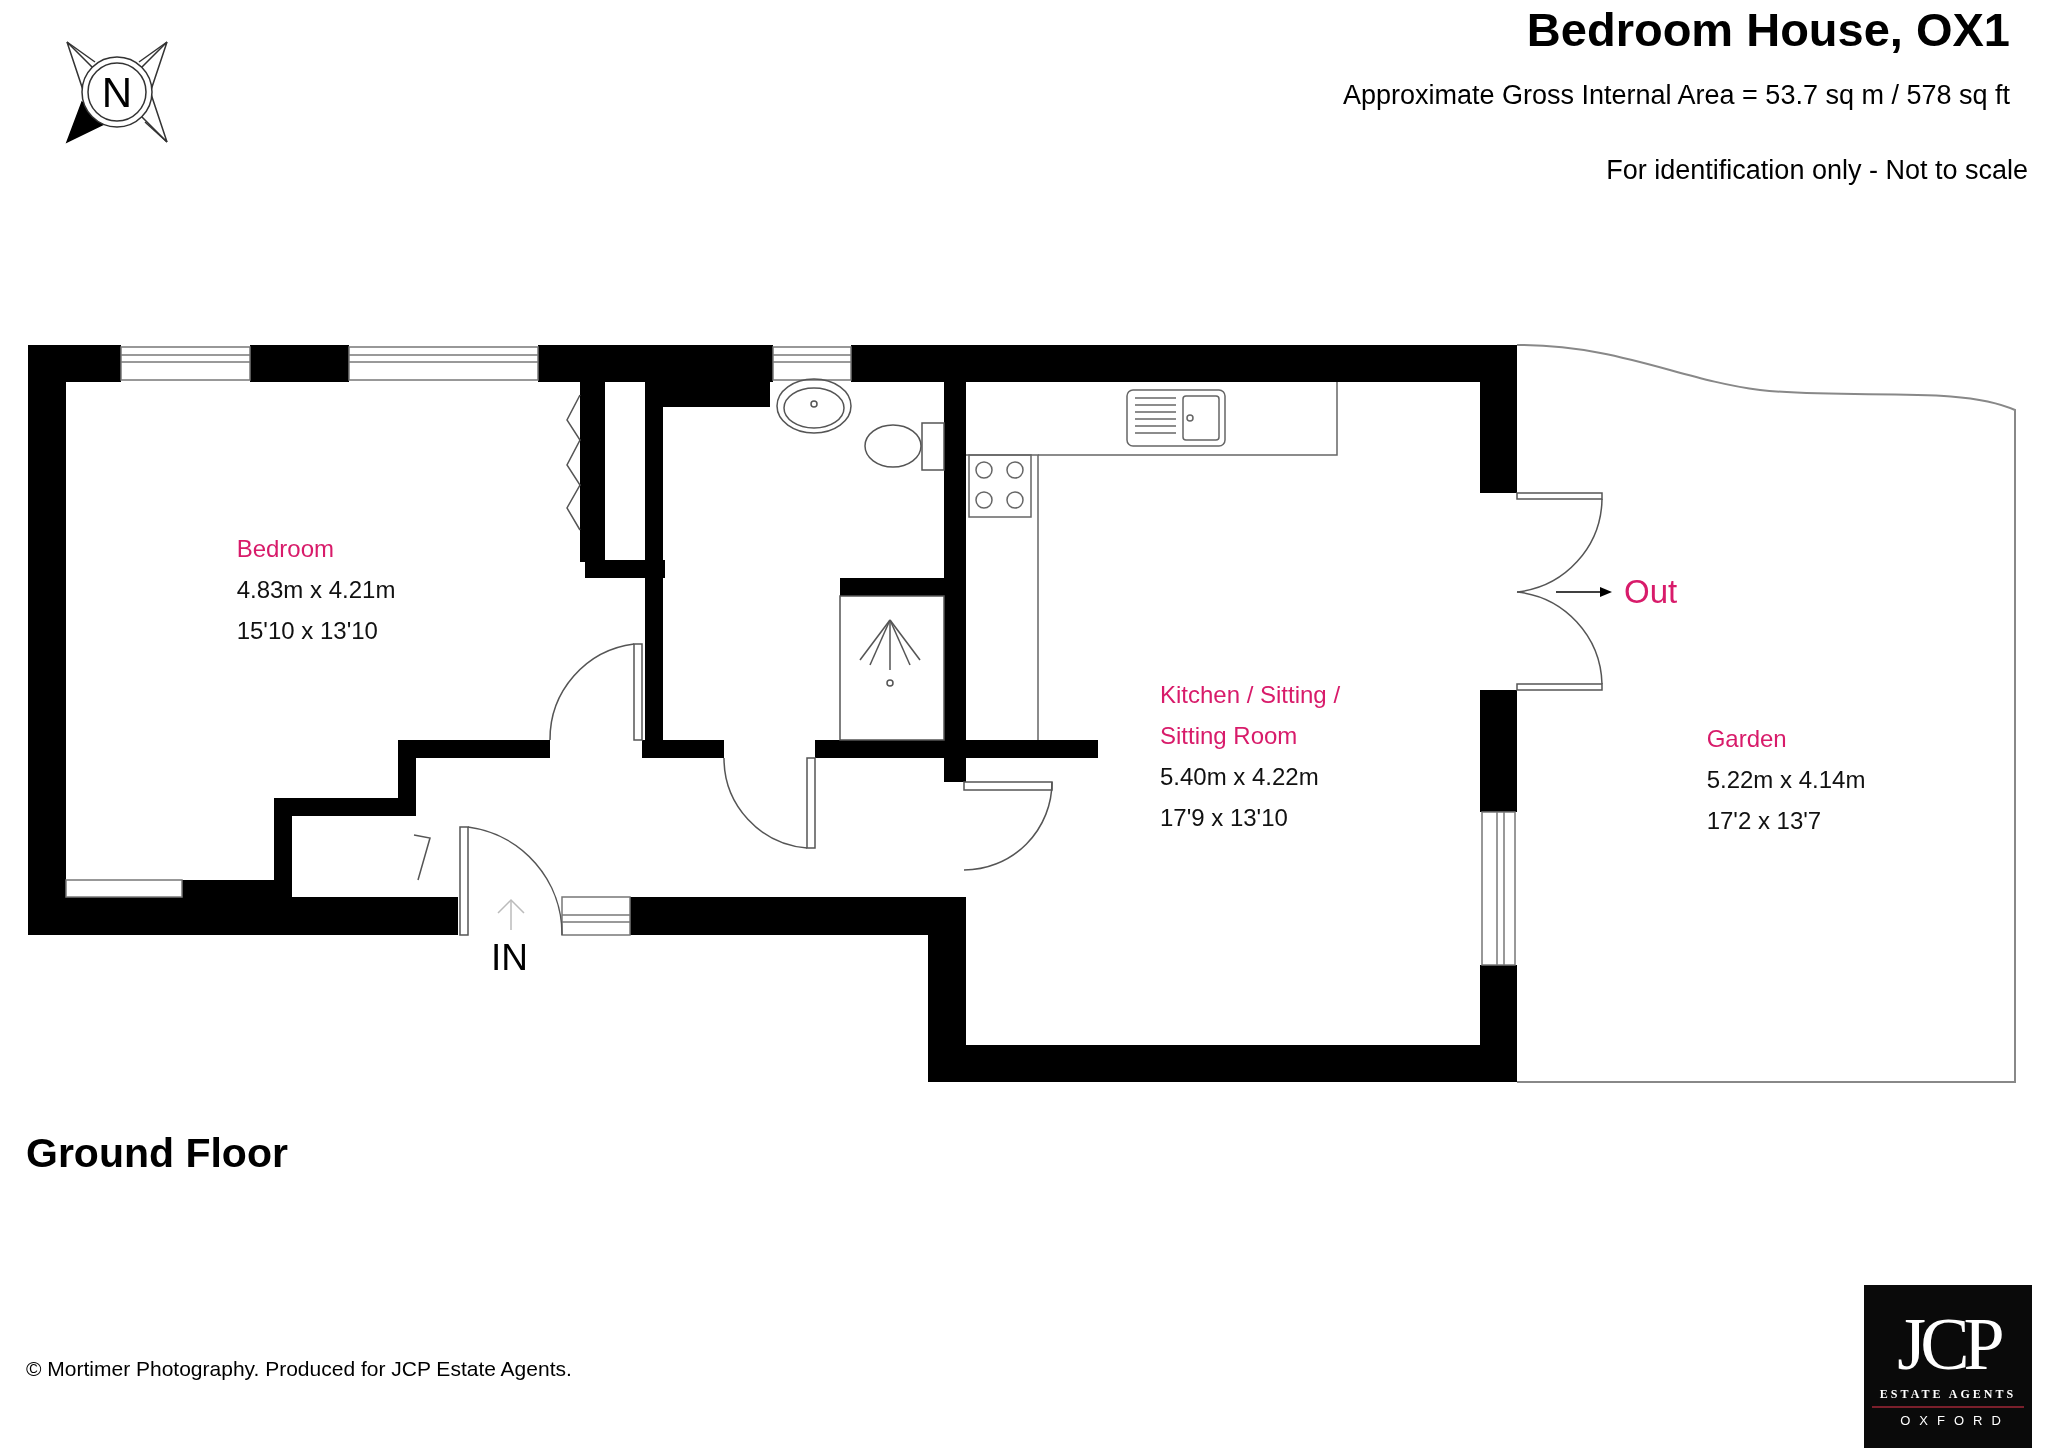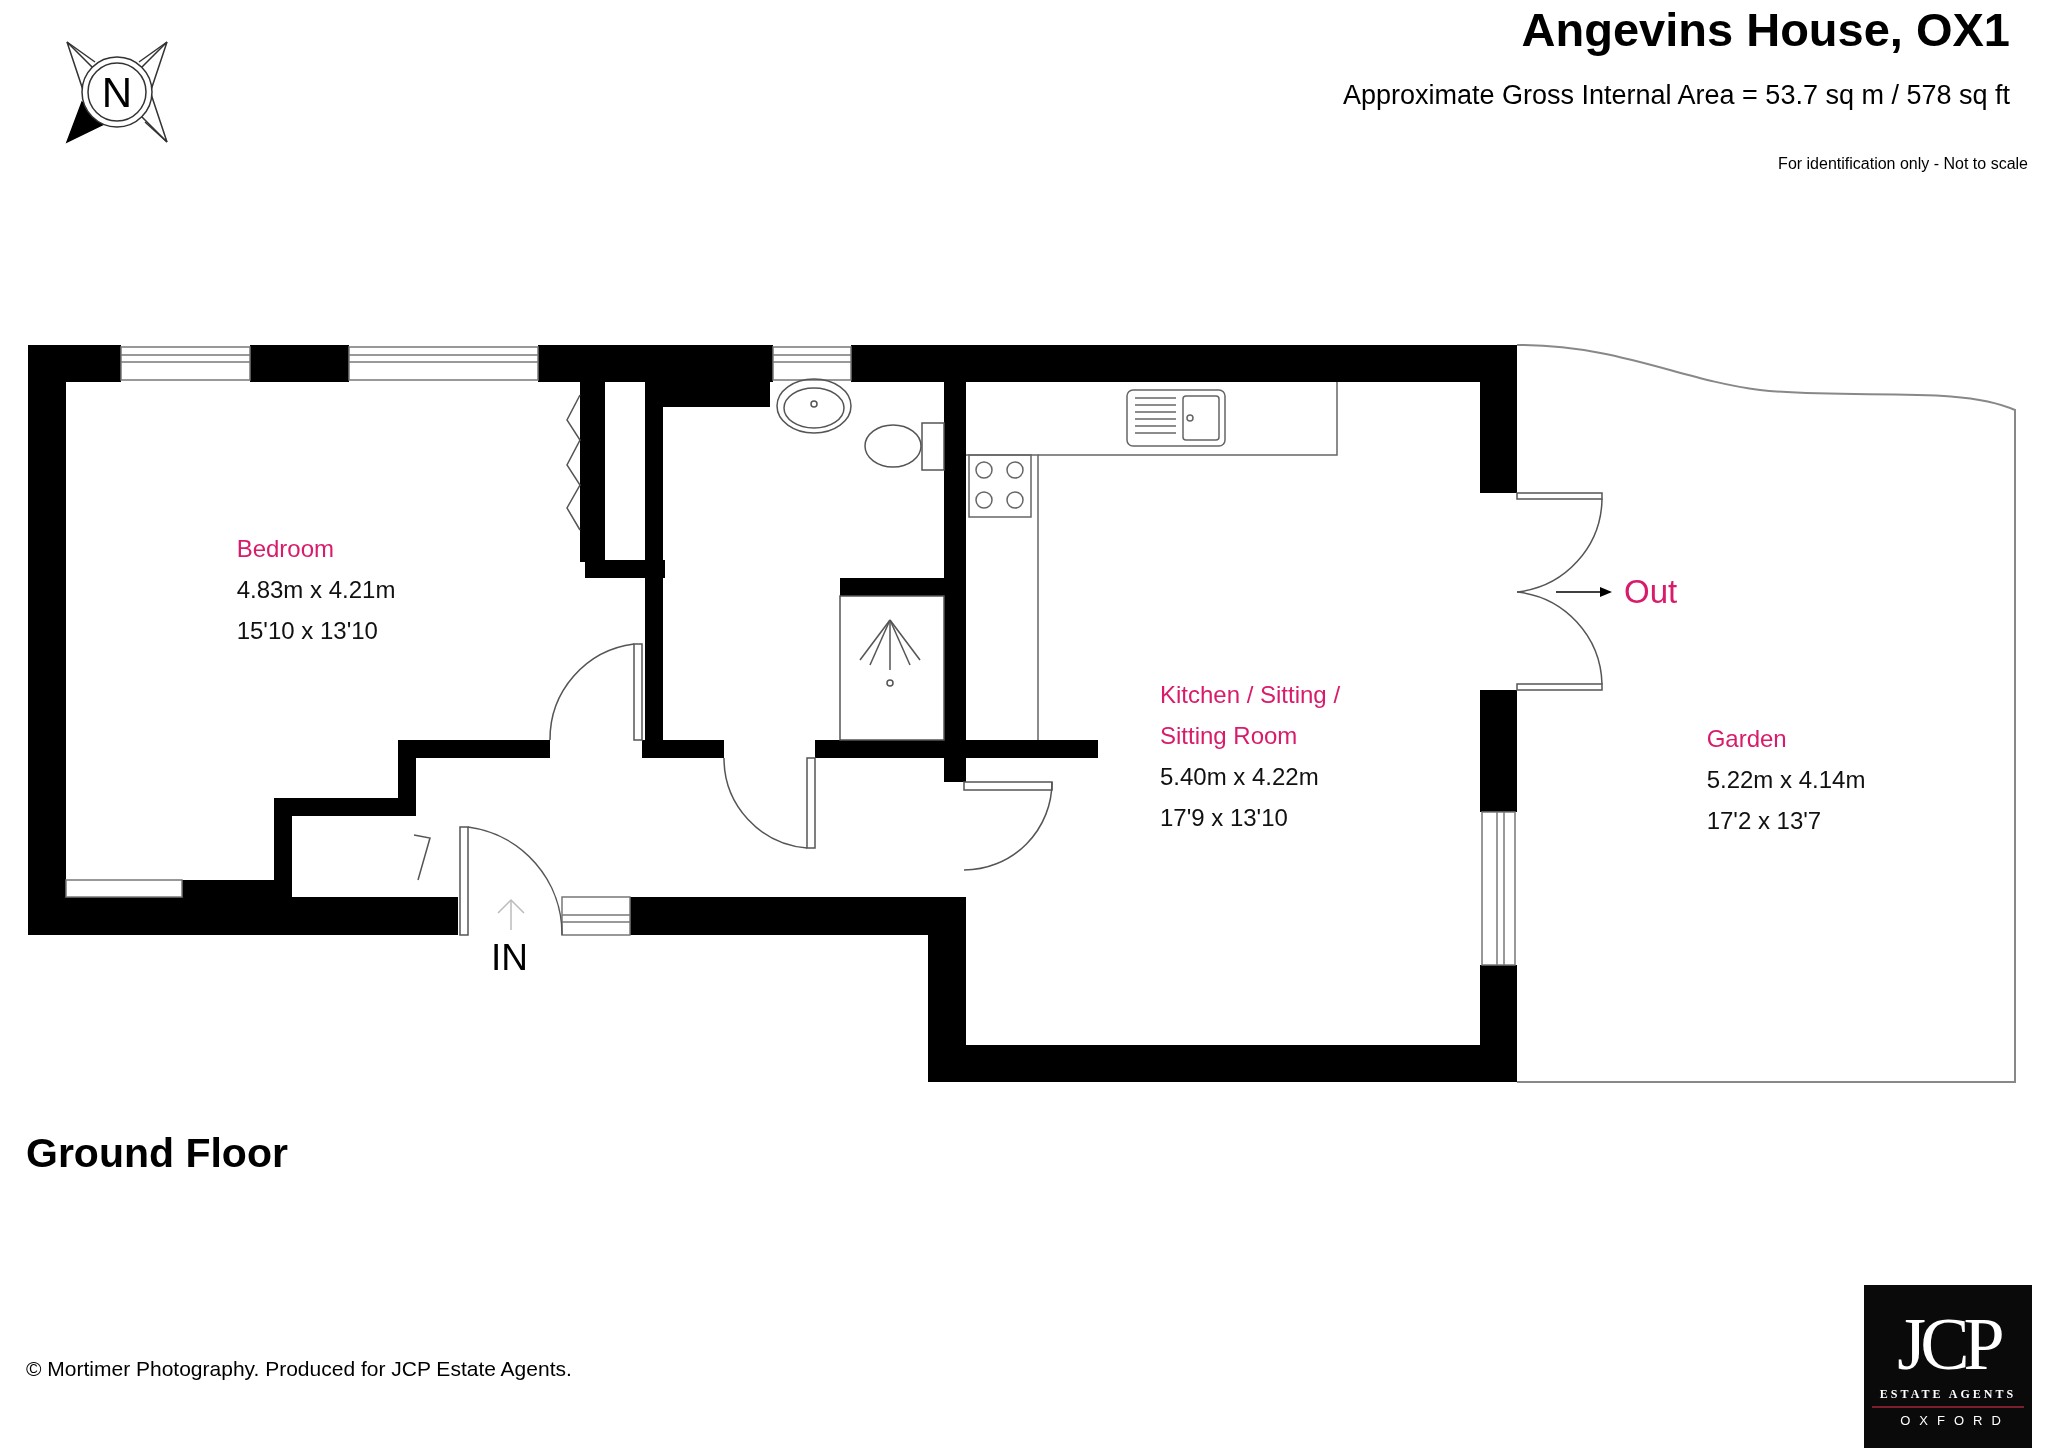--- a/index.html
+++ b/index.html
@@ -1,39 +1,39 @@
 <!DOCTYPE html>
 <html><head>
 <meta charset="utf-8">
 <style>
   html, body { margin: 0; padding: 0; background: #ffffff; }
   body { width: 2048px; height: 1448px; position: relative; overflow: hidden; font-family: "Liberation Sans", sans-serif; color: #000; }
   .abs { position: absolute; }
   .title { right: 38px; top: 2px; font-size: 47px; font-weight: bold; white-space: nowrap; }
   .area { right: 38px; top: 80px; font-size: 27px; white-space: nowrap; }
-  .ident { right: 20px; top: 155px; font-size: 16px; white-space: nowrap; }
+  .ident { right: 20px; top: 155px; font-size: 27px; white-space: nowrap; }
   .floor-label { left: 26px; top: 1130px; font-size: 41px; font-weight: bold; white-space: nowrap; }
   .footer { left: 26px; top: 1354px; font-size: 21px; line-height: 29px; white-space: nowrap; }
   .footer div { display: block; }
   .room-label { position: absolute; text-align: left; white-space: nowrap; font-size: 24px; line-height: 41px; transform: translateX(-50%); }
   .room-name { color: #d81b6a; }
   .room-dim { color: #111; }
   .in-label { position: absolute; font-size: 37px; white-space: nowrap; }
   .out-label { position: absolute; font-size: 33px; color: #d81b6a; white-space: nowrap; }
   svg.plan { position: absolute; left: 0; top: 0; }
   .logo { position: absolute; left: 1864px; top: 1285px; width: 168px; height: 168px; background: #0a0a0a; color: #fff; text-align: center; }
   .logo-mark { font-family: "Liberation Serif", serif; font-size: 74px; line-height: 74px; margin-top: 22px; letter-spacing: -6px; }
   .logo-sub { font-family: "Liberation Serif", serif; font-size: 12px; letter-spacing: 3px; margin-top: 6px; font-weight: bold; }
   .logo-rule { height: 2px; background: #7a1f2b; margin: 4px 8px 5px 8px; }
   .logo-city { font-size: 13px; letter-spacing: 9px; padding-left: 14px; }
 </style>
 </head>
 <body>
 
-<div class="abs title">Angevins House, OX1</div>
+<div class="abs title">Bedroom House, OX1</div>
 <div class="abs area">Approximate Gross Internal Area = 53.7 sq m / 578 sq ft</div>
 <div class="abs ident">For identification only - Not to scale</div>
 
 <svg class="plan" width="2048" height="1448" viewBox="0 0 2048 1448" xmlns="http://www.w3.org/2000/svg">
 
   <g stroke="#333" stroke-width="1.5" fill="none">
     <polygon points="67,42 103,78 85,96" fill="#fff"></polygon>
     <polygon points="167,42 131,78 149,96" fill="#fff"></polygon>
     <polygon points="167,142 131,106 149,88" fill="#fff"></polygon>
     <polygon points="67,142 82,102 104,124" fill="#000" stroke="#000"></polygon>

